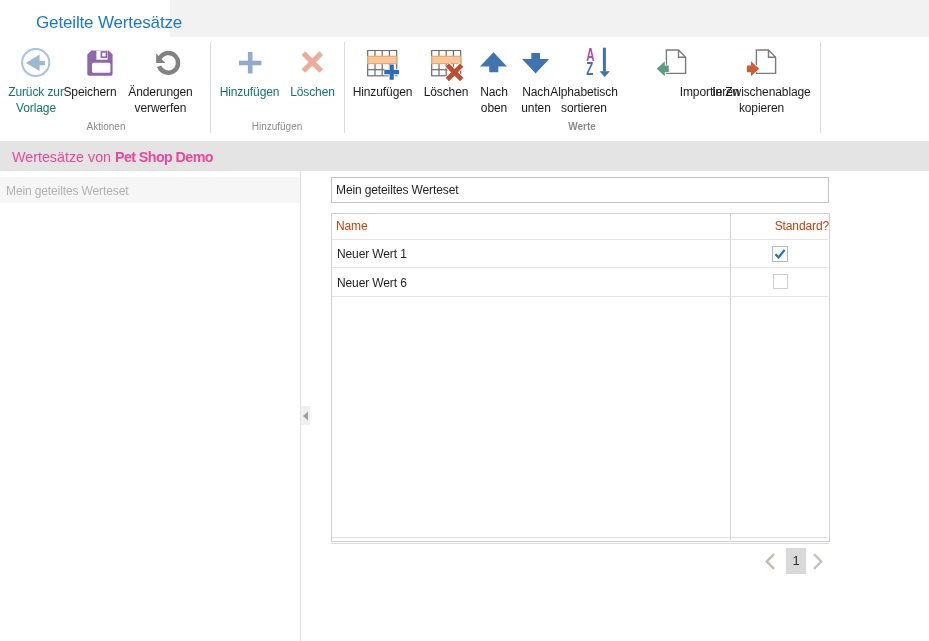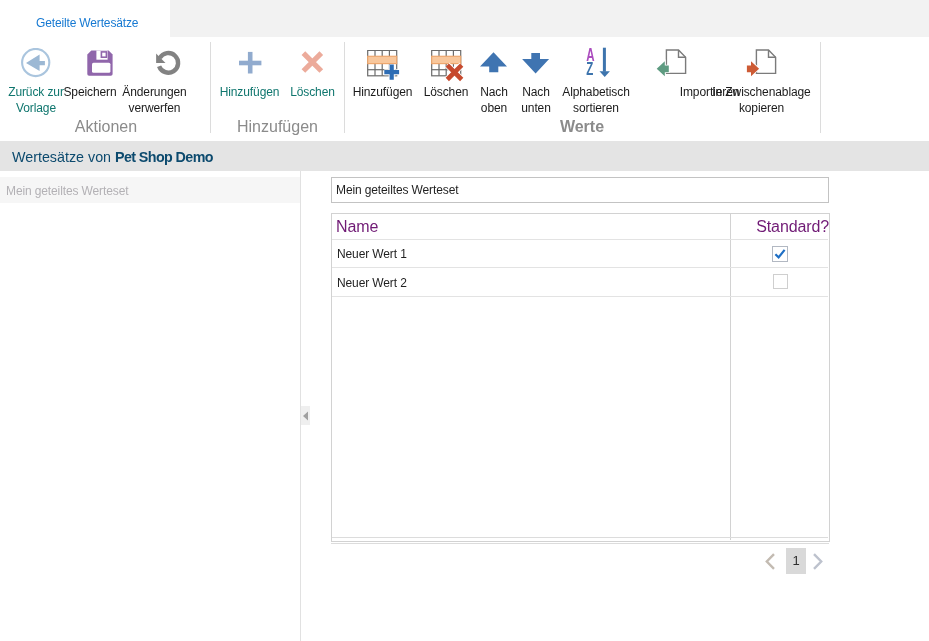--- a/index.html
+++ b/index.html
@@ -1,44 +1,44 @@
 <!DOCTYPE html>
 <html><head>
 <meta charset="utf-8">
 <style>
   html,body{margin:0;padding:0;}
   body{width:929px;height:641px;position:relative;background:#fff;
        font-family:"Liberation Sans", sans-serif;overflow:hidden;}
   .abs{position:absolute;}
   
   #topgray{left:170px;top:0;width:759px;height:37px;background:#f2f2f2;}
-  #tabtxt{left:36px;top:17px;font-size:12px;letter-spacing:-0.15px;color:#1679d2;line-height:12px;white-space:nowrap;}
+  #tabtxt{left:36px;top:17px;font-size:17px;letter-spacing:-0.15px;color:#1679d2;line-height:12px;white-space:nowrap;}
   
   .sep{width:1px;top:42px;height:91px;background:#dcdcdc;}
   .lbl{font-size:12px;letter-spacing:-0.1px;line-height:16px;text-align:center;color:#1b1b1b;white-space:nowrap;top:84px;}
   .lbl.dis{color:#0f766e;}
-  .grplbl{font-size:16px;color:#8b8b8b;top:120px;text-align:center;white-space:nowrap;line-height:14px;}
+  .grplbl{font-size:10px;color:#8b8b8b;top:120px;text-align:center;white-space:nowrap;line-height:14px;}
   
   #hdrbar{left:0;top:141px;width:929px;height:30px;background:#e4e4e4;}
-  #hdrtxt{left:12px;top:149px;font-size:14.3px;color:#0c4a6e;line-height:16px;white-space:nowrap;}
+  #hdrtxt{left:12px;top:149px;font-size:14.3px;color:#ec4899;line-height:16px;white-space:nowrap;}
   
   #selrow{left:0;top:177px;width:300px;height:26px;background:#f6f6f6;}
   #selrowtxt{left:6px;top:184px;font-size:12px;letter-spacing:-0.12px;color:#b3b1b5;line-height:14px;white-space:nowrap;}
   #vdiv{left:300px;top:171px;width:1px;height:470px;background:#e1e1e1;}
   #handle{left:301px;top:406px;width:9px;height:19px;background:#efefef;}
   
   #inp{left:331px;top:177px;width:496px;height:24px;border:1px solid #c3c3c3;}
   #inptxt{left:336px;top:184px;font-size:12px;letter-spacing:-0.12px;color:#1f1f1f;line-height:13px;white-space:nowrap;}
   #tbl{left:331px;top:213px;width:497px;height:327px;border:1px solid #d2d2d2;}
   #tblhead{left:331px;top:213px;width:497px;height:26px;border-bottom:1px solid #d2d2d2;}
   #colsep{left:730px;top:214px;width:1px;height:326px;background:#d2d2d2;}
   #innerbot{left:332px;top:537px;width:496px;height:1px;background:#dcdcdc;}
   #pagersep{left:331px;top:543px;width:498px;height:1px;background:#dcdcdc;}
   .cell{font-size:12px;letter-spacing:-0.12px;color:#1f1f1f;line-height:13px;white-space:nowrap;}
-  .gcell{font-size:16px;letter-spacing:-0.12px;color:#701a75;line-height:13px;white-space:nowrap;}
+  .gcell{font-size:12px;letter-spacing:-0.12px;color:#c2410c;line-height:13px;white-space:nowrap;}
   #pg1{left:786px;top:548px;width:20px;height:26px;background:#d9d9d9;font-size:13px;color:#2f2f2f;
        text-align:center;line-height:26px;}
 </style>
 </head>
 <body>
 
 <div class="abs" id="topgray"></div>
 <div class="abs" id="tabtxt">Geteilte Wertesätze</div>
 
 <div class="abs sep" style="left:210px;"></div>
@@ -124,28 +124,28 @@
   <polygon points="2.7,20.7 10.8,13.2 10.8,17.5 14.8,17.5 14.8,24.2 10.8,24.2 10.8,28.2" fill="#5e9b81" stroke="#fff" stroke-width="1.6" paint-order="stroke"></polygon>
 </svg>
 <svg class="abs" id="ic-clip" style="left:744px;top:48px;" width="34" height="32" viewBox="0 0 34 32">
   <path d="M24.5,2 H12.4 V25.4 H31.6 V9.3 Z" fill="#fff" stroke="#7b7b7b" stroke-width="1.4"></path>
   <path d="M24.5,2 V9.3 H31.6" fill="none" stroke="#7b7b7b" stroke-width="1.4"></path>
   <polygon points="15.1,20.7 7,13.2 7,17.5 2.9,17.5 2.9,24.2 7,24.2 7,28.2" fill="#cd5b35" stroke="#fff" stroke-width="1.6" paint-order="stroke"></polygon>
 </svg>
 
 <div class="abs lbl dis" style="left:0px;width:72px;">Zurück zur<br>Vorlage</div>
 <div class="abs lbl" style="left:54px;width:72px;">Speichern</div>
-<div class="abs lbl" style="left:112px;width:85px;">Änderungen<br>verwerfen</div>
+<div class="abs lbl" style="left:118px;width:85px;">Änderungen<br>verwerfen</div>
 <div class="abs lbl dis" style="left:214px;width:71px;">Hinzufügen</div>
 <div class="abs lbl dis" style="left:283px;width:59px;">Löschen</div>
 <div class="abs lbl" style="left:347px;width:71px;">Hinzufügen</div>
 <div class="abs lbl" style="left:417px;width:58px;">Löschen</div>
 <div class="abs lbl" style="left:472px;width:44px;">Nach<br>oben</div>
 <div class="abs lbl" style="left:514px;width:44px;">Nach<br>unten</div>
-<div class="abs lbl" style="left:556px;width:80px;">Alphabetisch<br>sortieren</div>
+<div class="abs lbl" style="left:544px;width:80px;">Alphabetisch<br>sortieren</div>
 <div class="abs lbl" style="left:636px;width:71px;margin-left:38px;">Importieren</div>
 <div class="abs lbl" style="left:711px;width:101px;">In Zwischenablage<br>kopieren</div>
 
 <div class="abs grplbl" style="left:66px;width:80px;">Aktionen</div>
 <div class="abs grplbl" style="left:237px;width:80px;">Hinzufügen</div>
 <div class="abs grplbl" style="left:542px;width:80px;font-weight:bold;">Werte</div>
 
 <div class="abs" id="hdrbar"></div>
 <div class="abs" id="hdrtxt">Wertesätze von <b style="letter-spacing:-0.6px;">Pet Shop Demo</b></div>
 
@@ -161,21 +161,21 @@
 <div class="abs" id="inptxt">Mein geteiltes Werteset</div>
 
 <div class="abs" id="tbl"></div>
 <div class="abs" id="tblhead"></div>
 <div class="abs" id="colsep"></div>
 <div class="abs" id="innerbot"></div>
 <div class="abs" id="pagersep"></div>
 <div class="abs gcell" style="left:336px;top:220px;">Name</div>
 <div class="abs gcell" style="left:731px;top:220px;width:98px;text-align:right;">Standard?</div>
 <div class="abs cell" style="left:337px;top:248px;text-align:right;">Neuer Wert 1</div>
-<div class="abs cell" style="left:337px;top:277px;">Neuer Wert 2</div>
+<div class="abs cell" style="left:337px;top:277px;">Neuer Wert 6</div>
 <div class="abs" style="left:332px;top:239px;width:496px;height:1px;background:#e3e3e3;"></div>
 <div class="abs" style="left:332px;top:267px;width:496px;height:1px;background:#e3e3e3;"></div>
 <div class="abs" style="left:332px;top:296px;width:496px;height:1px;background:#e3e3e3;"></div>
 
 <svg class="abs" style="left:772px;top:246px;" width="16" height="16" viewBox="0 0 16 16">
   <rect x="0.5" y="0.5" width="15" height="15" fill="#fff" stroke="#b2b8c2" stroke-width="1"></rect>
   <path d="M3.4,8.2 L6.6,11.4 L12.6,3.9" fill="none" stroke="#1f6fc5" stroke-width="2.2"></path>
 </svg>
 <svg class="abs" style="left:773px;top:274px;" width="15" height="15" viewBox="0 0 15 15">
   <rect x="0.5" y="0.5" width="14" height="14" fill="#fff" stroke="#cfcfcf" stroke-width="1"></rect>

